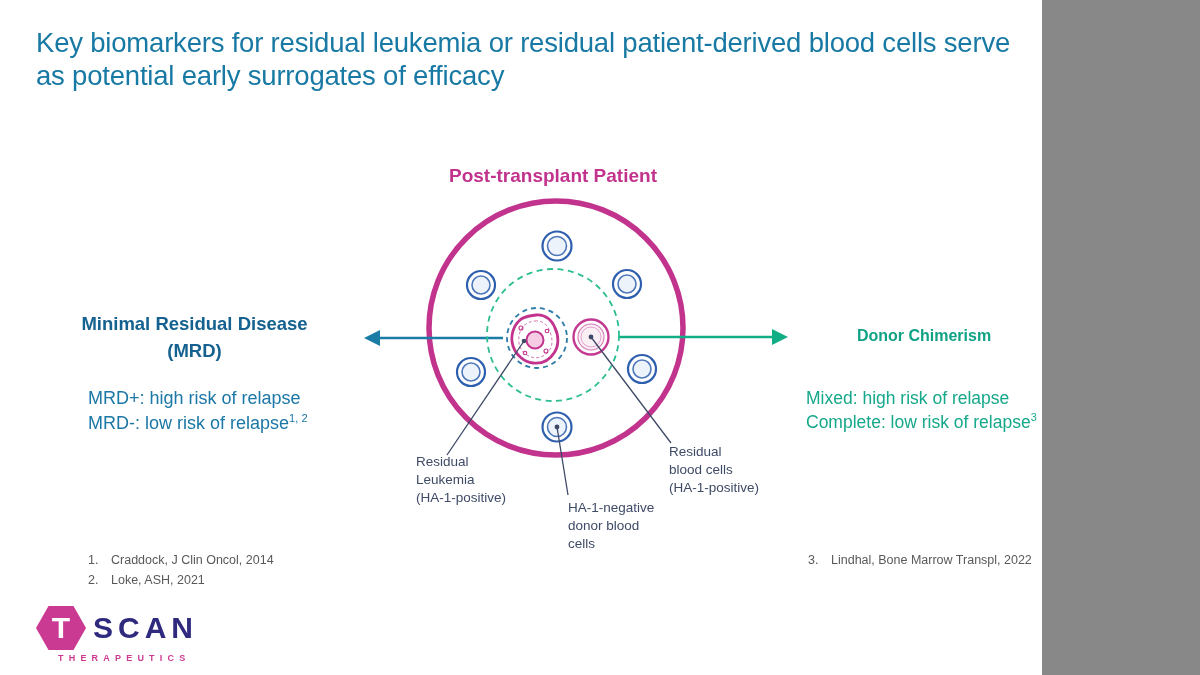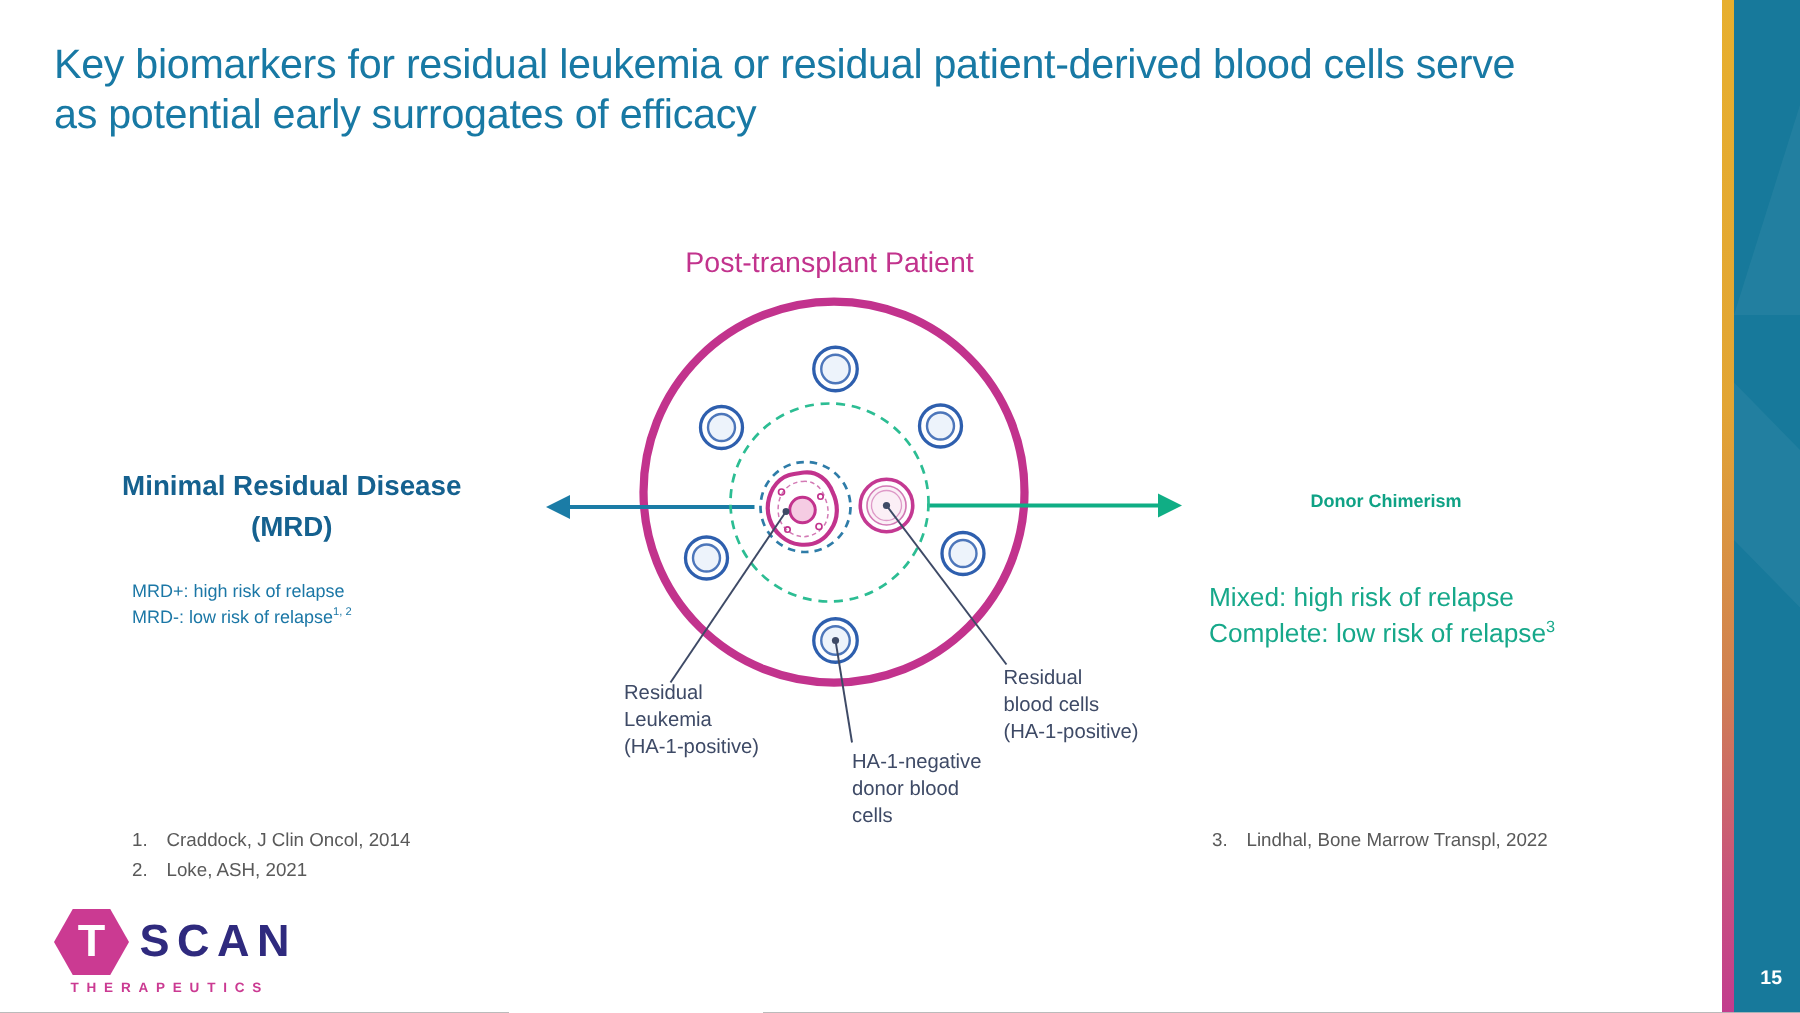--- a/index.html
+++ b/index.html
@@ -1,31 +1,31 @@
 <!DOCTYPE html>
 <html style="--title-teal: #1879A4; --magenta: #C2338D; --mrd-heading: #15618F; --mrd-body: #1B77A6; --donor-heading: #0FA285; --donor-body: #16A88A; --dashed-green: #2CBD93; --dashed-blue: #2E7CA8; --cell-blue: #2E5FAE; --cell-blue-light: #EAF1FB; --connector: #3E4A66; --label-slate: #3E4A66; --footnote-gray: #595959; --arrow-teal: #1B7CA6; --arrow-green: #10AE85; --bar-teal: #17799B; --logo-indigo: #2F2A7E; --logo-magenta: #CB3A92; --nucleus-pink: #F5CCE3;"><head>
 <meta charset="utf-8">
 <style>
   html,body{margin:0;padding:0;background:#888;}
   .slide{
-    position:relative;width:1200px;height:675px;background:#ffffff;overflow:hidden;
+    position:relative;width:1042px;height:675px;background:#ffffff;overflow:hidden;
     font-family:"Liberation Sans", sans-serif;
   }
   .abs{position:absolute;}
   .pre{white-space:pre-line;}
 
   .slide-title{
     left:36px;top:26px;width:1110px;
     font-size:27.5px;line-height:1.21;letter-spacing:-0.2px;
     color:var(--title-teal);font-weight:400;
   }
 
   .diagram-heading{
     left:428px;top:165px;width:250px;text-align:center;
-    font-size:19px;font-weight:400;color:var(--magenta);
+    font-size:19px;font-weight:700;color:var(--magenta);
   }
 
   svg.diagram{position:absolute;left:0;top:0;pointer-events:none;}
   .c-bigcircle{fill:none;stroke:var(--magenta);stroke-width:5.5;}
   .c-dgreen{fill:none;stroke:var(--dashed-green);stroke-width:1.8;stroke-dasharray:6 4.5;}
   .c-dblue{fill:none;stroke:var(--dashed-blue);stroke-width:1.8;stroke-dasharray:5 4;}
   .cell-outer{fill:#ffffff;stroke:var(--cell-blue);stroke-width:2.2;}
   .cell-inner{fill:var(--cell-blue-light);stroke:var(--cell-blue);stroke-width:1.6;opacity:.85;}
   .leuk-outer{fill:#ffffff;stroke:var(--magenta);stroke-width:2.8;}
   .leuk-inner{fill:none;stroke:#D37AB5;stroke-width:1;stroke-dasharray:3 2.2;}
@@ -46,25 +46,25 @@
   }
   .lbl-leukemia{left:416px;top:453px;}
   .lbl-donor{left:540px;top:499px;margin-left:28px;}
   .lbl-blood{left:669px;top:443px;}
 
   .mrd-heading{
     left:52px;top:311px;width:285px;text-align:center;
     font-size:18.5px;font-weight:700;line-height:1.45;color:var(--mrd-heading);
   }
   .mrd-body{
-    left:88px;top:386px;font-size:12px;line-height:1.38;color:var(--mrd-body);
+    left:88px;top:386px;font-size:18px;line-height:1.38;color:var(--mrd-body);
   }
   .donor-heading{
     left:814px;top:327px;width:220px;text-align:center;
-    font-size:12px;font-weight:700;color:var(--donor-heading);
+    font-size:16px;font-weight:700;color:var(--donor-heading);
   }
   .donor-body{
     left:806px;top:386px;font-size:17.5px;line-height:1.38;color:var(--donor-body);
   }
   sup{font-size:.62em;}
 
   .footnotes{font-size:12.5px;color:var(--footnote-gray);line-height:1.6;}
   .fn-left{left:88px;top:550px;}
   .fn-right{left:808px;top:550px;}
   .fn-row{display:flex;}
@@ -77,21 +77,21 @@
     clip-path:polygon(25% 0,75% 0,100% 50%,75% 100%,25% 100%,0 50%);
     display:flex;align-items:center;justify-content:center;
     color:#fff;font-size:30px;font-weight:700;
   }
   .logo-scan{
     margin-left:7px;font-size:30px;font-weight:700;letter-spacing:5px;
     color:var(--logo-indigo);
     text-align:center;
   }
   .logo-sub{
-    margin-top:3px;margin-left:11px;font-size:9px;font-weight:700;
+    margin-top:3px;margin-left:22px;font-size:9px;font-weight:700;
     letter-spacing:5.2px;color:var(--logo-magenta);
   }
 
   .side-strip{
     left:1148px;top:0;width:8px;height:675px;
     background:linear-gradient(180deg,#E7AF2E 0%,#E2A534 40%,#D08052 68%,#C85080 88%,#C23C8E 100%);
   }
   .side-bar{
     left:1156px;top:0;width:44px;height:675px;background:var(--bar-teal);
   }

